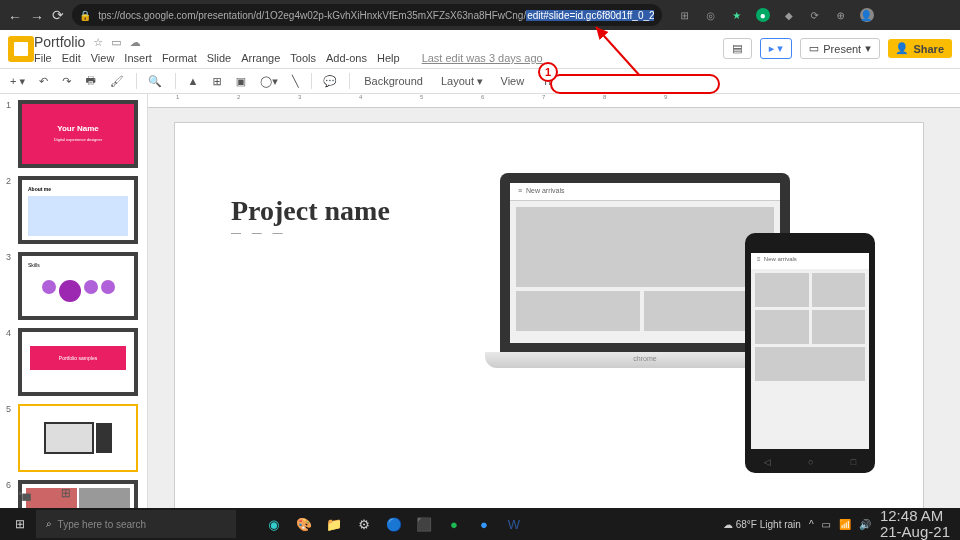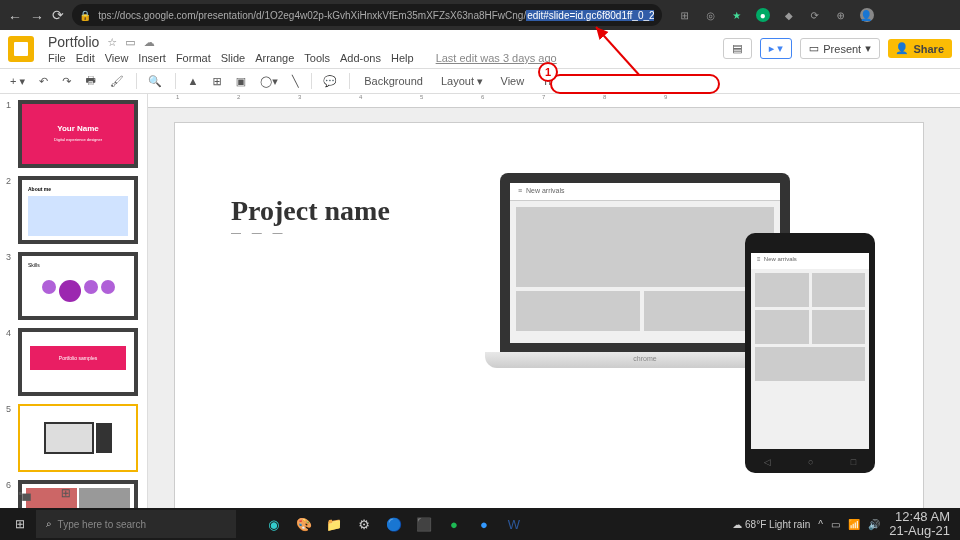--- a/index.html
+++ b/index.html
@@ -6,21 +6,21 @@
 body{width:960px;height:540px;overflow:hidden;background:#fff;position:relative}
 .browser-bar{height:30px;background:#2d2d2d;display:flex;align-items:center;padding:0 8px;gap:8px}
 .nav-btn{color:#ccc;font-size:14px;cursor:pointer}
 .url-bar{flex:1;background:#1a1a1a;border-radius:14px;height:22px;display:flex;align-items:center;padding:0 8px;gap:6px;font-size:10px;color:#aaa;max-width:590px}
 .lock-ic{color:#aaa;font-size:10px}
 .url-text{color:#aaa;white-space:nowrap;overflow:hidden}
 .url-sel{background:#315da8;color:#fff;padding:0 1px}
 .ext-icons{display:flex;gap:12px;margin-left:8px}
 .ext-ic{width:14px;height:14px;border-radius:50%;font-size:10px;color:#999;display:flex;align-items:center;justify-content:center}
 .slides-app{height:478px;background:#fff;display:flex;flex-direction:column}
-.app-header{padding:4px 8px;display:flex;align-items:flex-start;gap:14px}
+.app-header{padding:4px 8px;display:flex;align-items:flex-start;gap:0}
 .slides-logo{width:26px;height:26px;background:#f4b400;border-radius:3px;display:flex;align-items:center;justify-content:center;margin-top:2px}
 .slides-logo::after{content:"";width:14px;height:14px;background:#fff;border-radius:1px}
 .title-area{flex:1}
 .title-row{display:flex;align-items:center;gap:8px}
 .doc-title{font-size:14px;color:#444}
 .title-ic{color:#888;font-size:11px}
 .menu-row{display:flex;gap:10px;font-size:11px;color:#444;margin-top:2px}
 .menu-item{cursor:pointer}
 .last-edit{color:#888;text-decoration:underline;margin-left:12px}
 .header-right{display:flex;align-items:center;gap:8px;padding-top:4px}
@@ -78,21 +78,21 @@
 .ph-nav{position:absolute;bottom:6px;left:0;right:0;display:flex;justify-content:space-around;color:#666;font-size:9px}
 .annotation{position:absolute;left:550px;top:74px;width:170px;border:2px solid #e60000;border-radius:10px;background:#fff;padding:8px;font-size:12px;font-weight:bold;color:#e60000;text-align:center;z-index:100}
 .ann-num{position:absolute;left:-14px;top:-14px;width:20px;height:20px;border:2px solid #e60000;border-radius:50%;background:#fff;display:flex;align-items:center;justify-content:center;font-size:11px}
 .ann-arrow{position:absolute;width:120px;height:60px;left:586px;top:22px;z-index:99}
 .taskbar{position:absolute;bottom:0;left:0;right:0;height:32px;background:#1a1a1a;display:flex;align-items:center;padding:0 4px;color:#ccc;font-size:10px}
 .win-btn{width:32px;height:32px;display:flex;align-items:center;justify-content:center;font-size:12px}
 .search-box{display:flex;align-items:center;gap:6px;background:#2a2a2a;height:28px;padding:0 10px;width:200px;margin-right:4px}
 .tb-icons{display:flex;gap:2px;margin-left:20px}
 .tb-icon{width:28px;height:28px;display:flex;align-items:center;justify-content:center;font-size:13px}
 .tb-right{margin-left:auto;display:flex;align-items:center;gap:8px;padding-right:6px}
-.time-block{text-align:right;font-size:13px;line-height:1.1}
+.time-block{font-size:15px;line-height:1.1}
 .view-toggle{position:absolute;bottom:34px;left:12px;display:flex;gap:30px;padding:6px;font-size:12px;color:#555}
 </style>
 </head>
 <body>
 
 <div class="browser-bar">
   <span class="nav-btn">←</span>
   <span class="nav-btn">→</span>
   <span class="nav-btn">⟳</span>
   <div class="url-bar">

